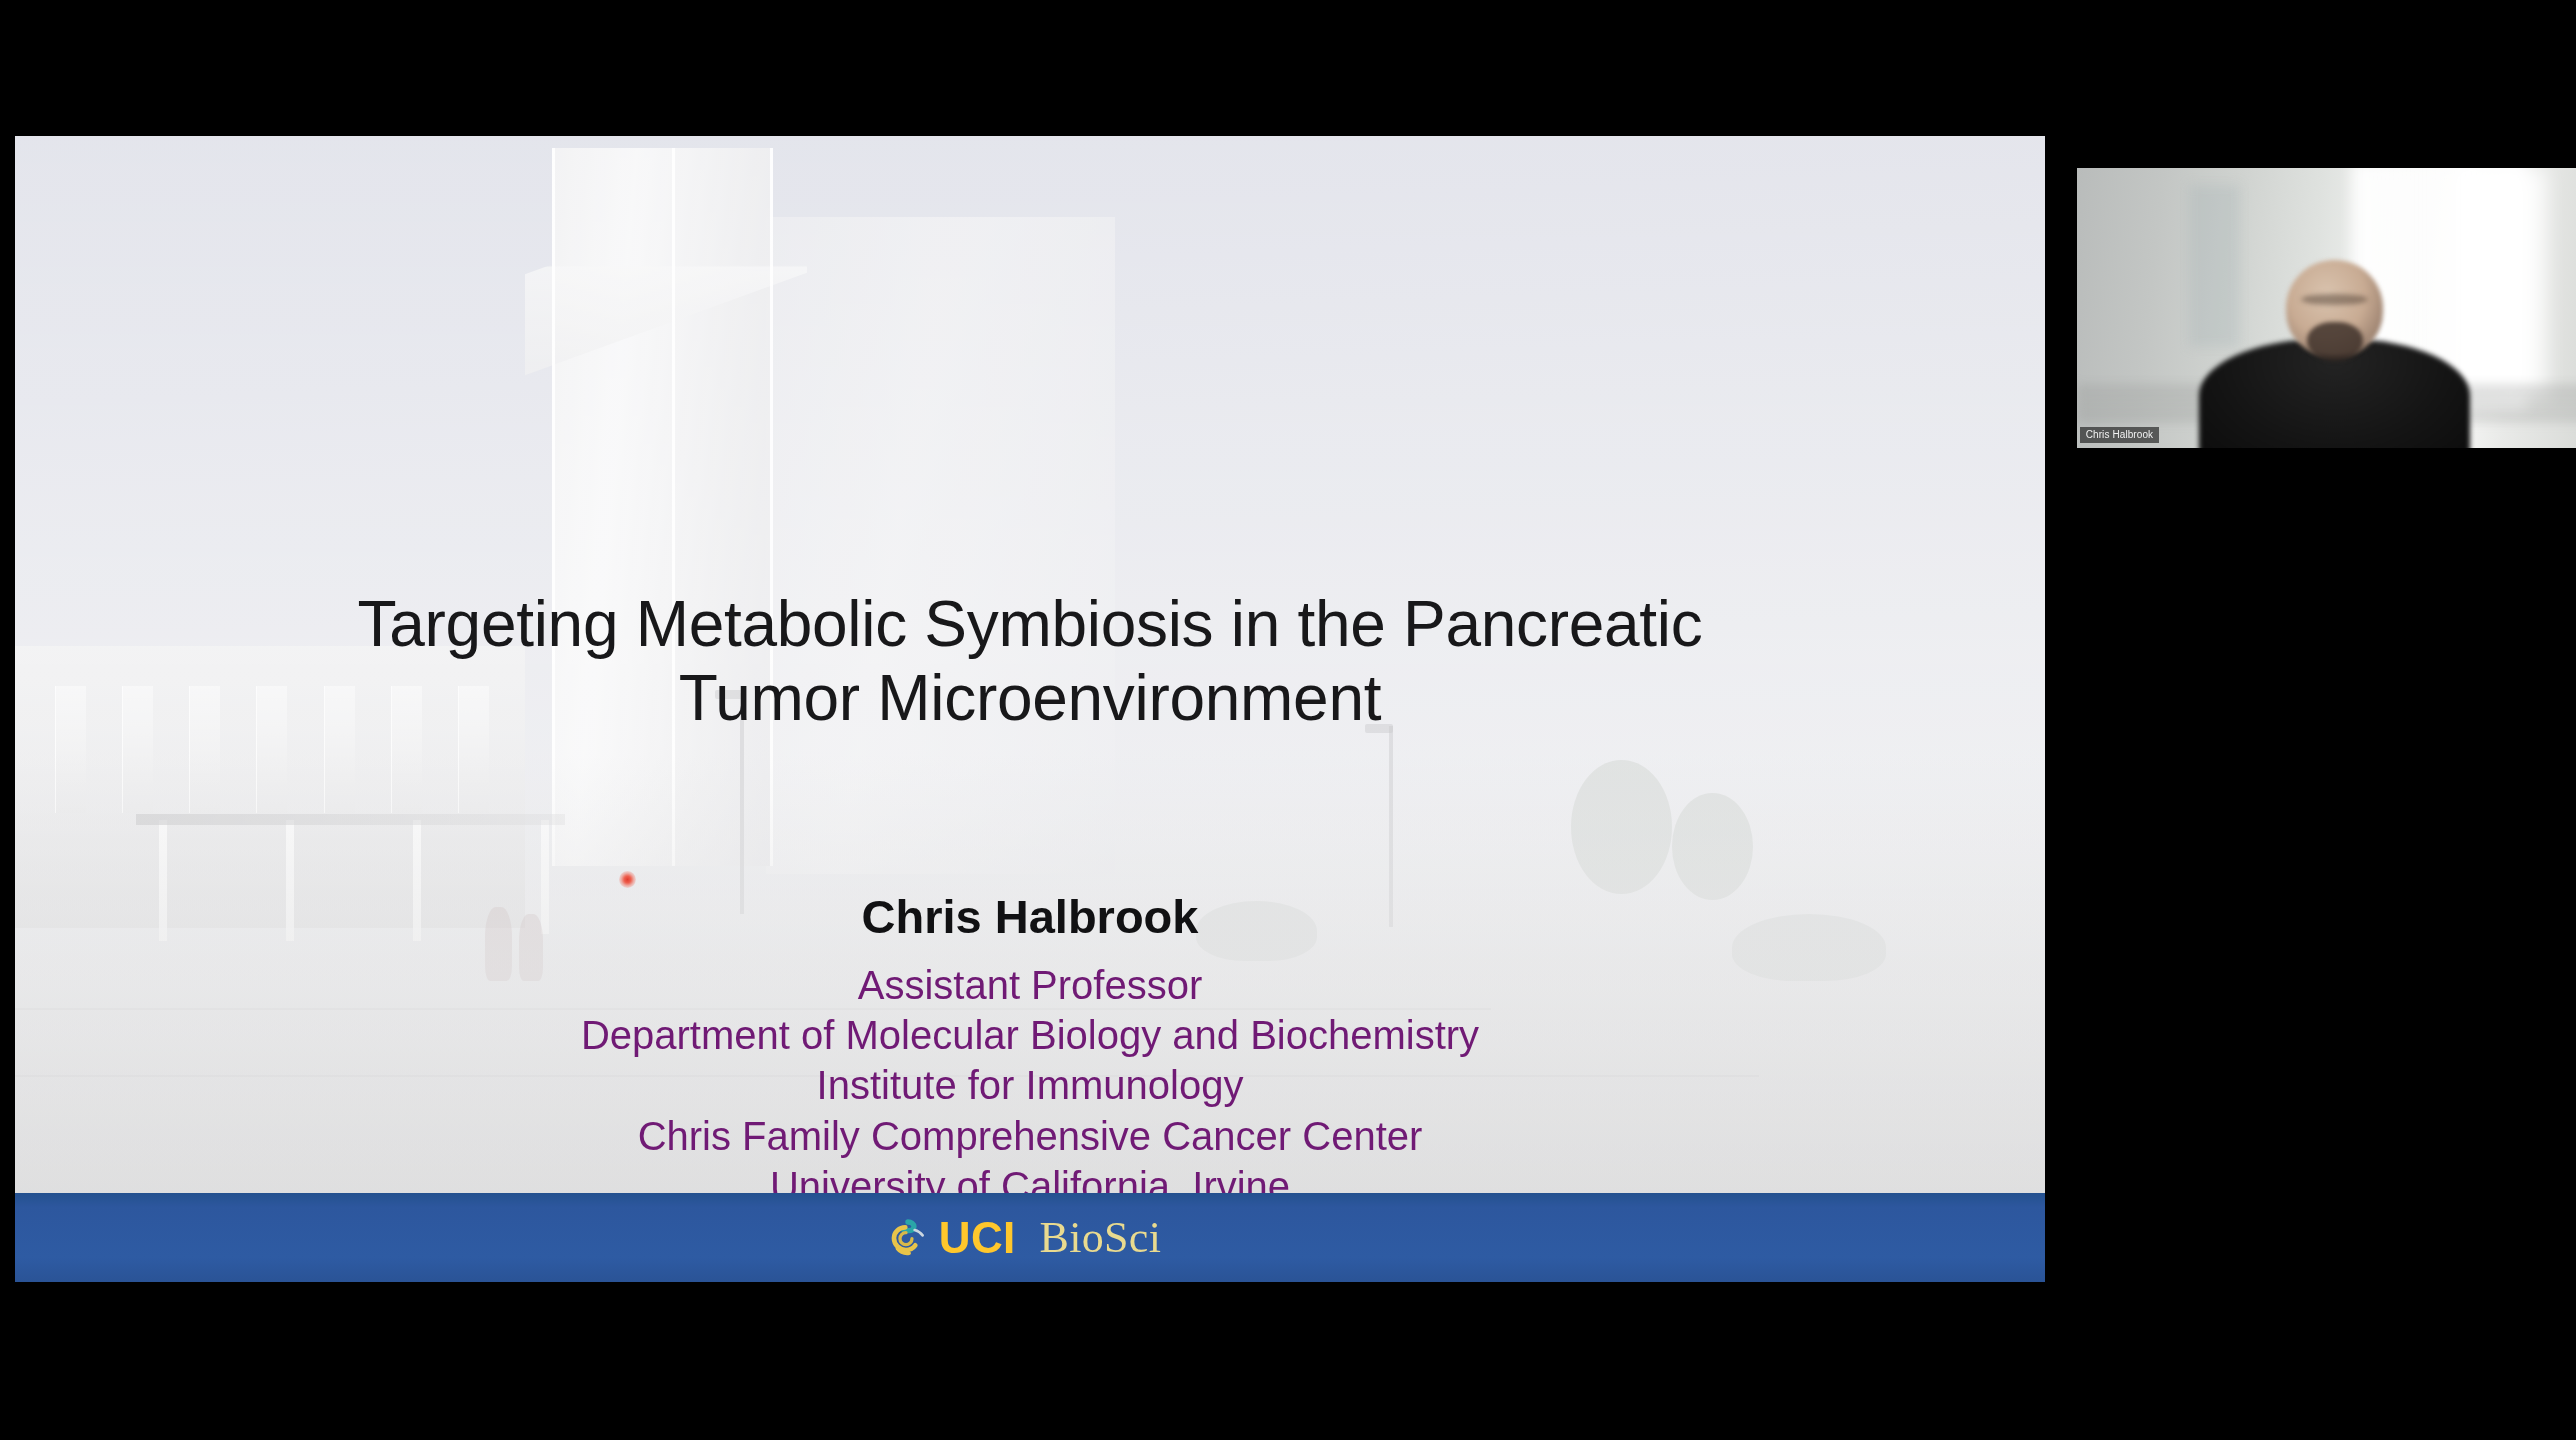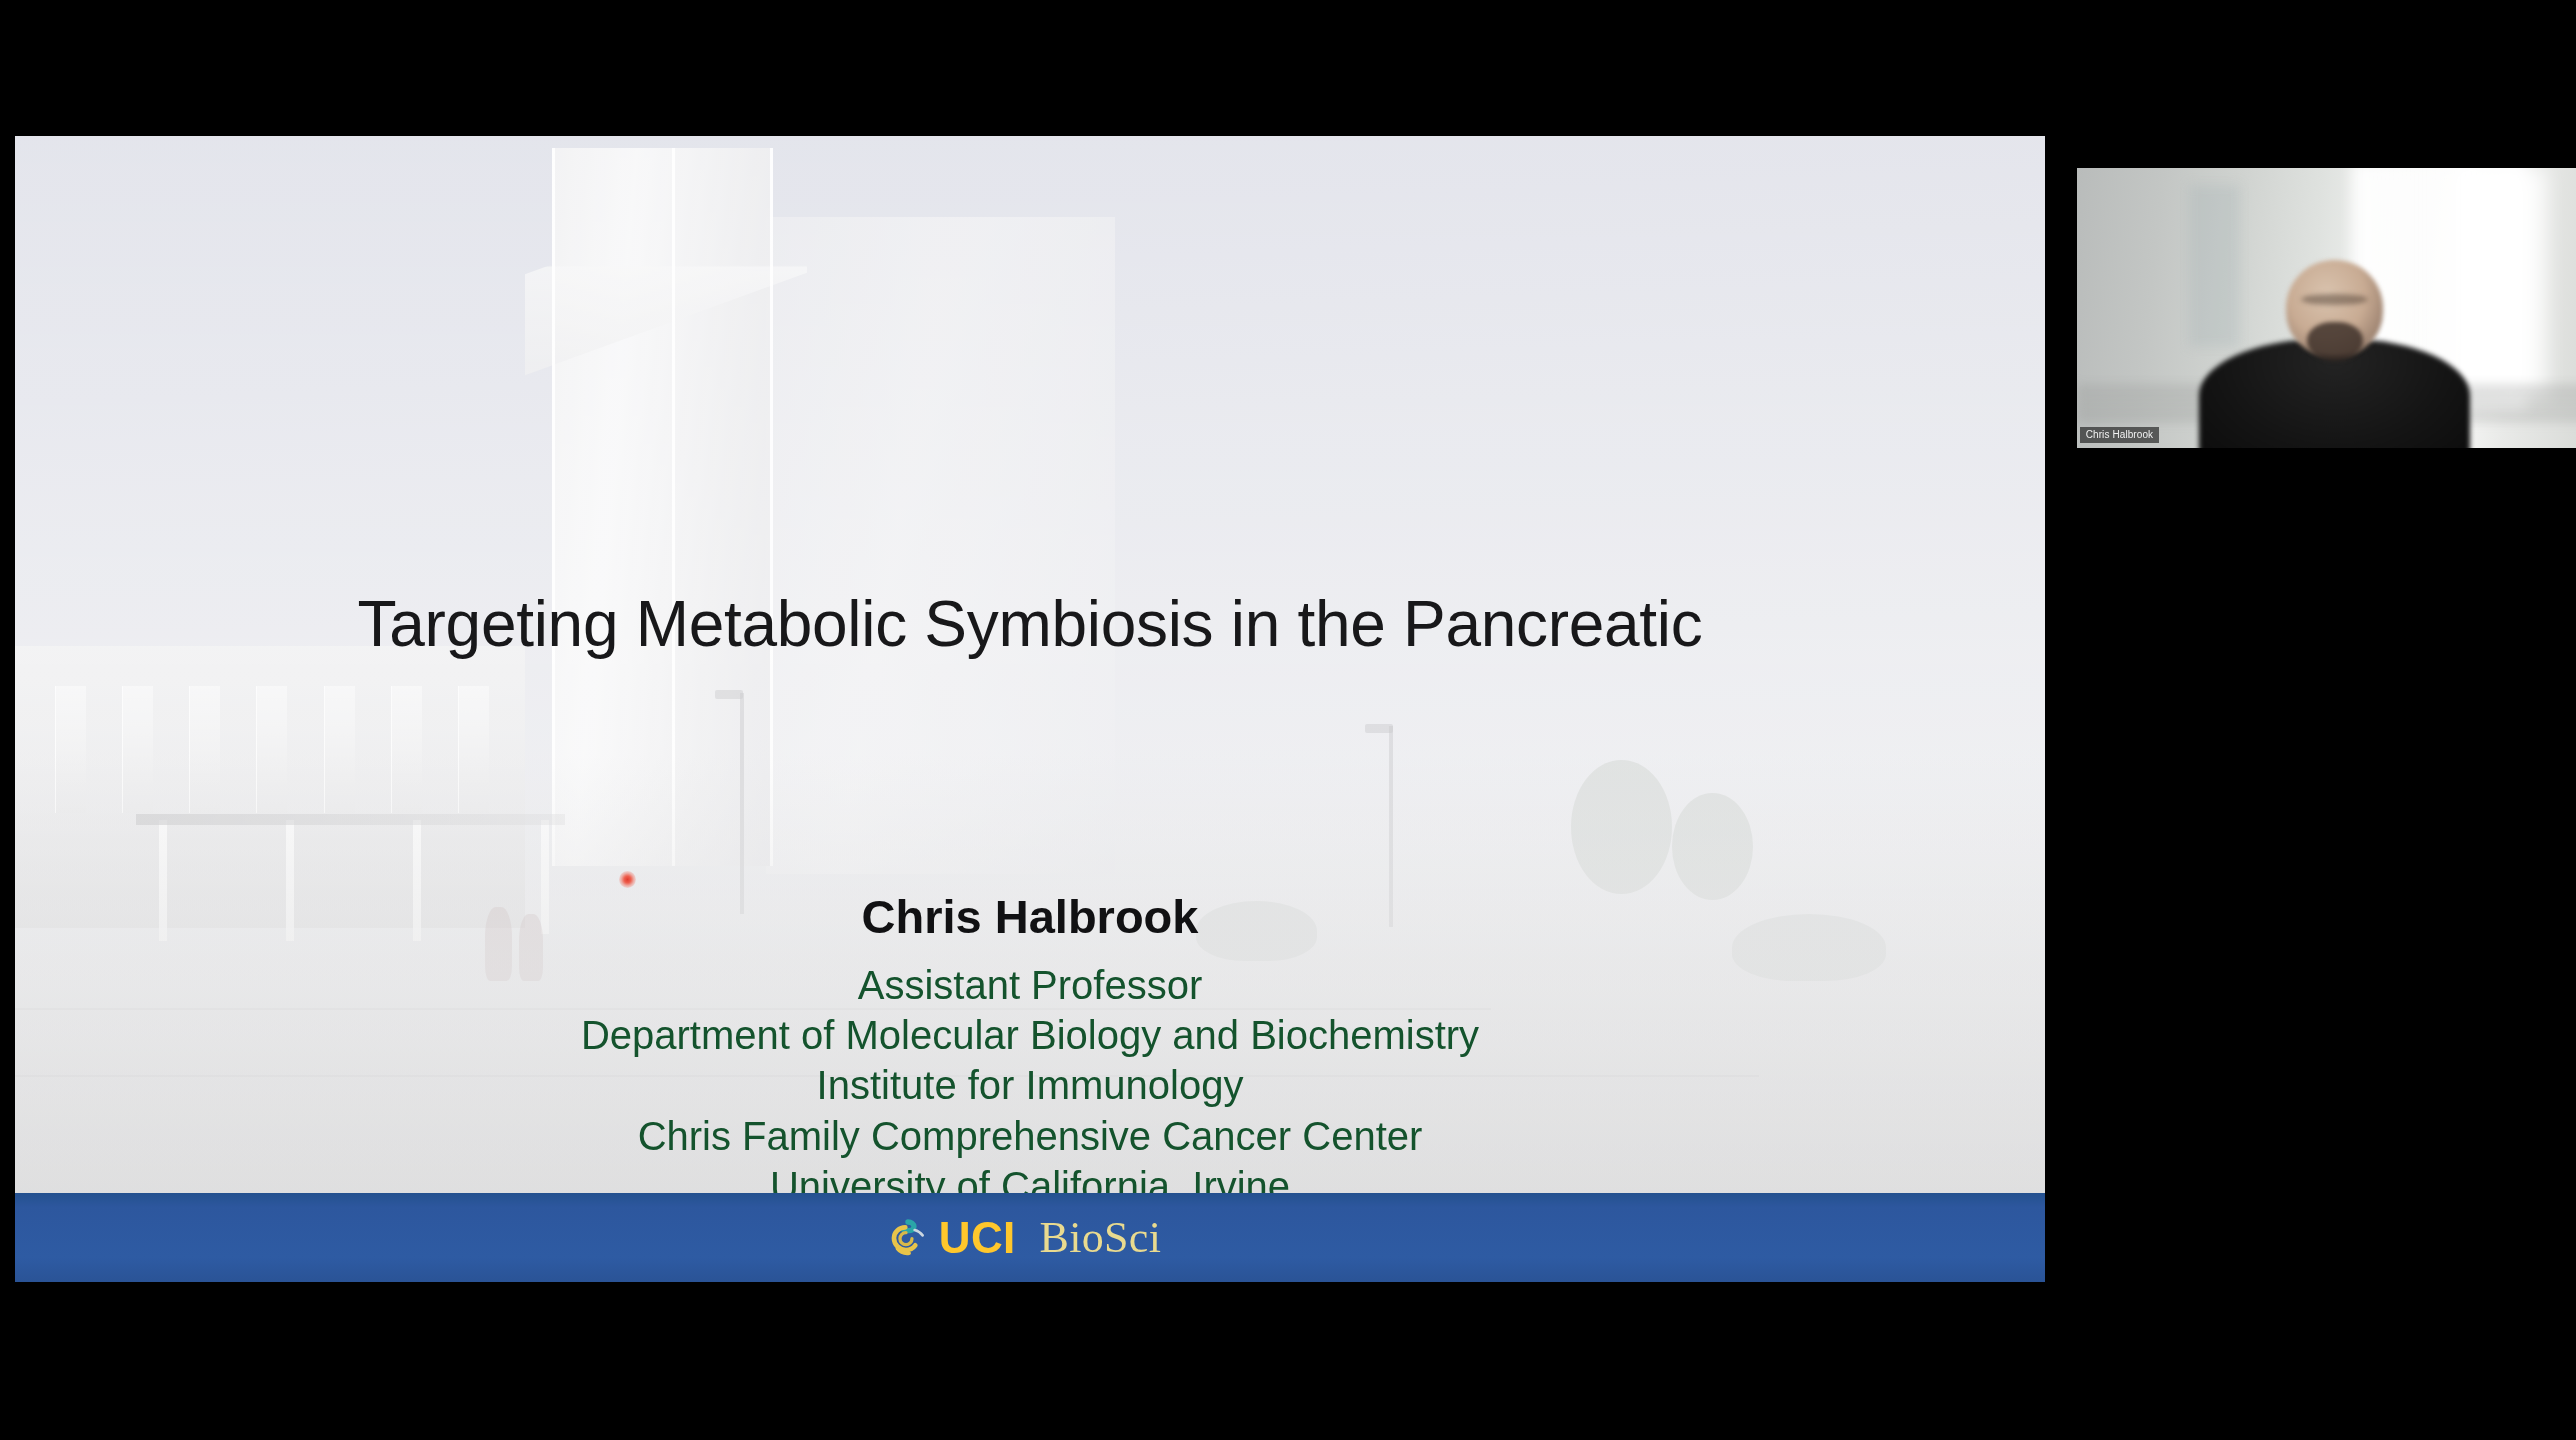--- a/index.html
+++ b/index.html
@@ -128,21 +128,21 @@
     font-size:47px;
     font-weight:bold;
     color:#111113;
   }
   .affiliations {
     position:absolute;
     left:0; top:824px; width:2030px;
     text-align:center;
     font-size:40px;
     line-height:1.255;
-    color:#14532d;
+    color:#701a75;
   }
   .affiliations div { white-space:nowrap; }
 
   
   .laser-dot {
     position:absolute;
     left:604px; top:735px; width:17.4px; height:17.4px;
     border-radius:50%;
     background:radial-gradient(circle,#e23b2e 0%,#ee5f4e 28%,rgba(238,120,105,.55) 52%,rgba(240,160,150,.18) 74%,rgba(240,180,170,0) 100%);
   }
@@ -287,20 +287,21 @@
       <div class="pave-line" style="left:0;top:939px;width:1744px"></div>
 
       <div class="ground"></div>
       <div class="wash"></div>
     </div>
 
     <div id="slide-text">
 
       <div class="slide-title">
         <div>Targeting Metabolic Symbiosis in the Pancreatic</div>
+        <div>Tumor Microenvironment</div>
       </div>
 
       <div class="presenter-name">Chris Halbrook</div>
 
       <div class="affiliations">
         <div>Assistant Professor</div>
         <div>Department of Molecular Biology and Biochemistry</div>
         <div>Institute for Immunology</div>
         <div>Chris Family Comprehensive Cancer Center</div>
         <div>University of California, Irvine</div>

